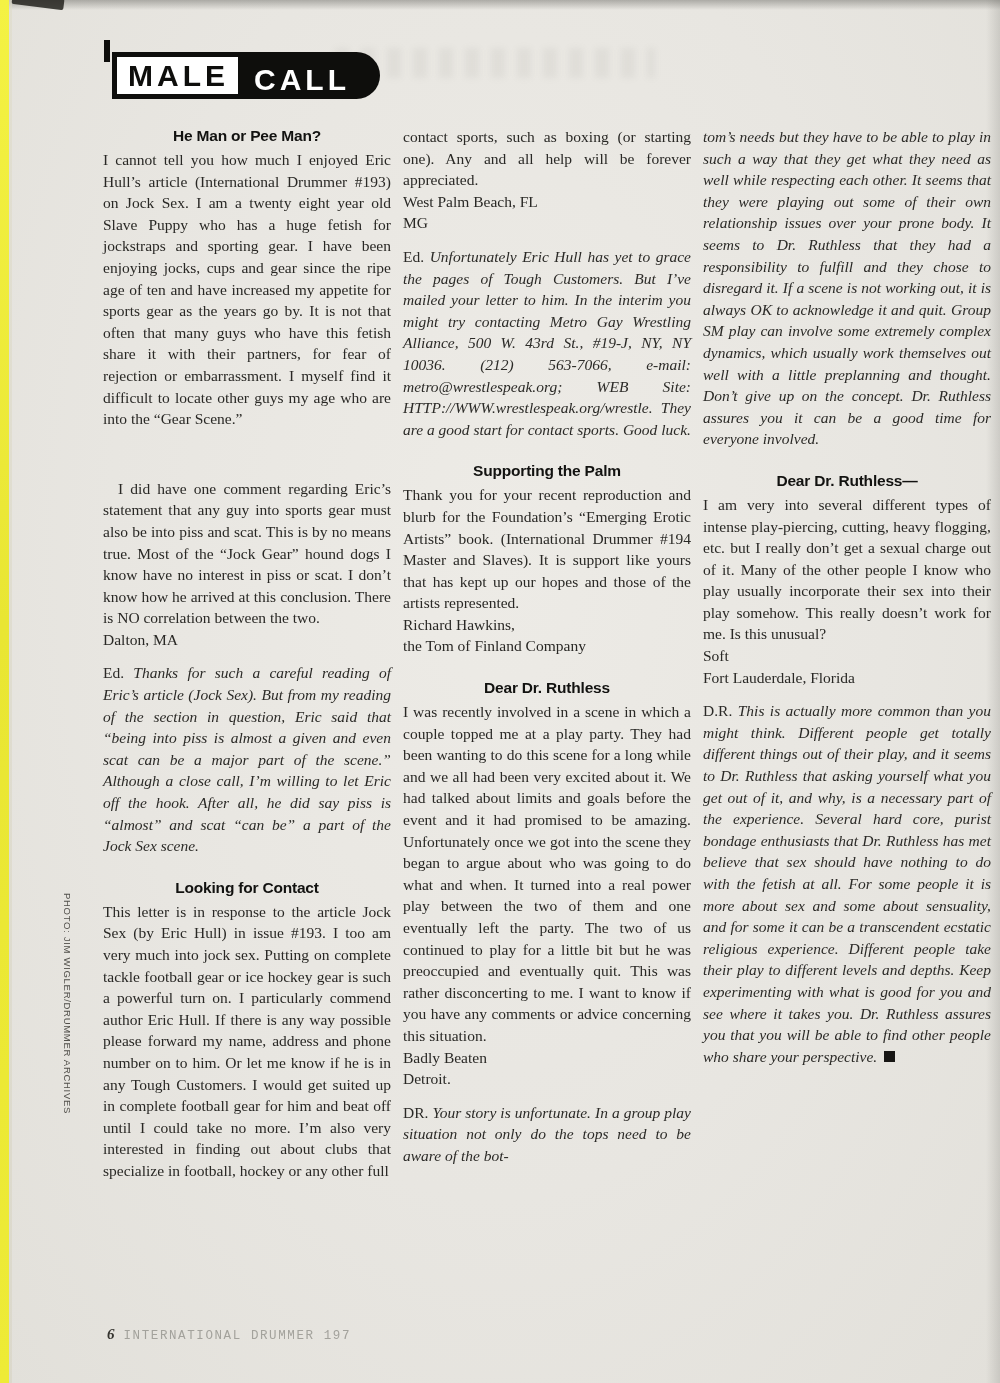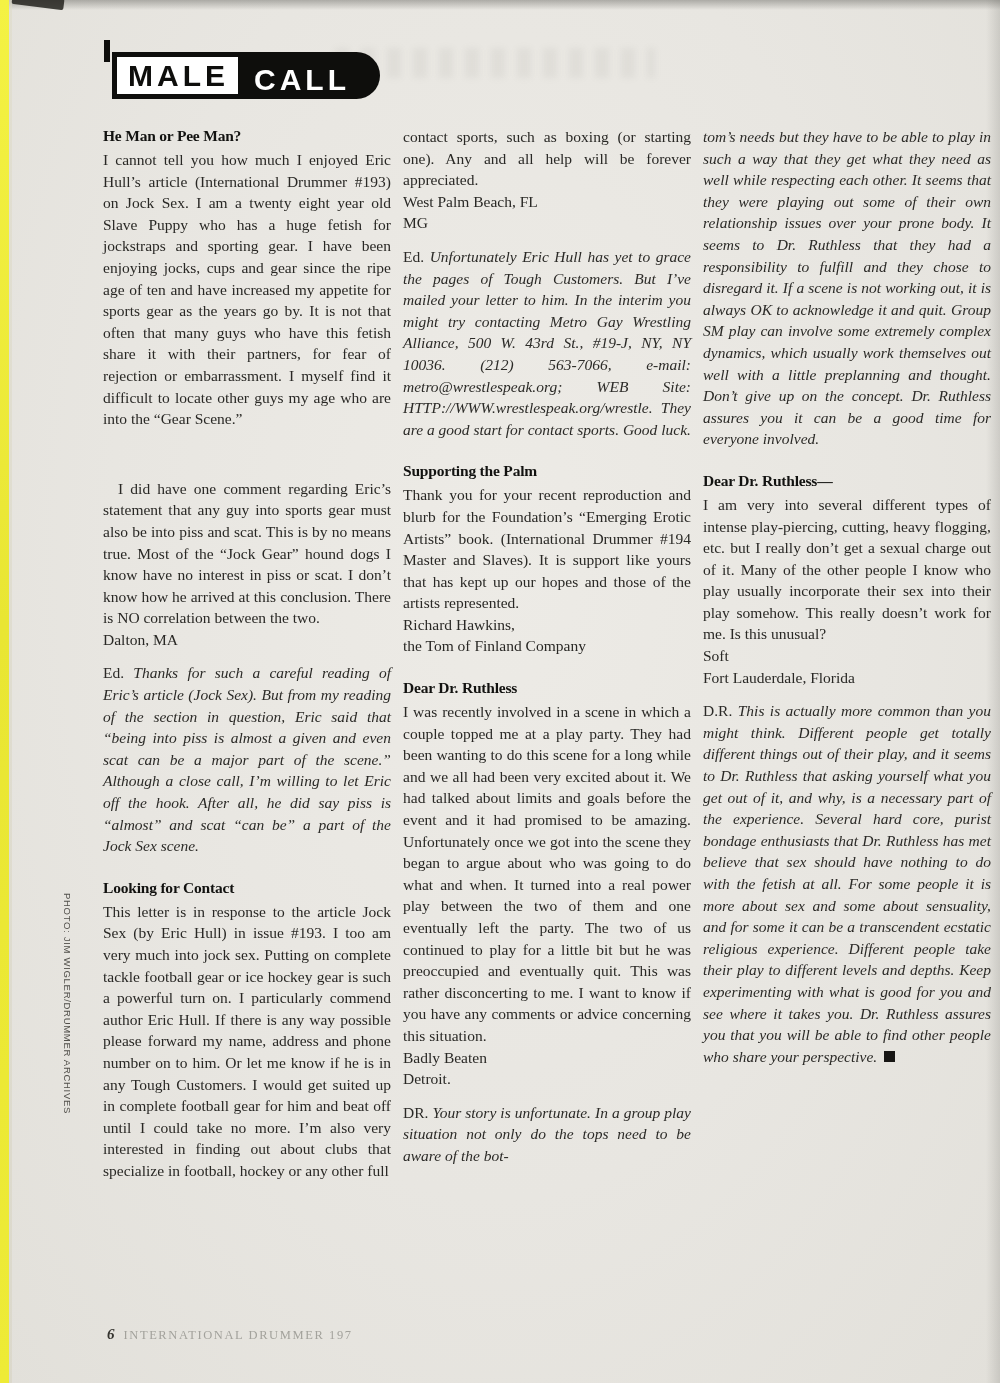--- a/index.html
+++ b/index.html
@@ -39,38 +39,38 @@
   
   .photo-credit{position:absolute;left:62px;top:893px;height:226px;
                 writing-mode:vertical-rl;
                 font-family:"Liberation Sans",sans-serif;font-size:9.5px;
                 letter-spacing:.7px;color:#514f4a;white-space:nowrap;}
 
   
   .columns{position:absolute;left:103px;top:126px;width:888px;display:flex;gap:12px;}
   .col{width:288px;}
   .col > :first-child{margin-top:0;}
-  .col-heading{font-family:Liberation Serif, serif;font-weight:bold;
+  .col-heading{font-family:Liberation Sans, sans-serif;font-weight:bold;
                font-size:15.5px;line-height:20px;color:#121210;
-               letter-spacing:-.2px;margin:21px 0 3px 0;}
+               letter-spacing:-.2px;margin:21px 0 3px 0;text-align:center;}
   .body-para{font-size:15.5px;line-height:21.6px;color:#292825;
              text-align:justify;margin:0;}
   .body-para.indent{text-indent:15px;margin-top:48px;}
   .sig-line{font-size:15.5px;line-height:21.6px;color:#292825;margin:0;}
   .reply-para{font-size:15.5px;line-height:21.6px;color:#2b2a27;
               font-style:italic;text-align:justify;margin:12px 0 0 0;}
   .reply-lead{font-style:normal;}
   .end-marker{display:inline-block;width:11px;height:11px;background:#17161;
               background:#171614;margin-left:7px;vertical-align:baseline;}
 
   
   .footer{position:absolute;left:107px;top:1326px;display:flex;align-items:baseline;}
   .page-num{font-family:"Liberation Serif",serif;font-weight:bold;font-style:italic;
             font-size:15px;color:#35342f;margin-right:9px;}
-  .footer-title{font-family:Liberation Serif, serif;font-size:12.5px;
+  .footer-title{font-family:Liberation Mono, monospace;font-size:12.5px;
             color:#a3a29c;letter-spacing:1.6px;}
 </style>
 </head>
 <body>
 
 <div class="page">
   <div class="top-shade"></div>
   <div class="right-shade"></div>
   <div class="edge-strip"></div>
   <div class="edge-strip2"></div>

